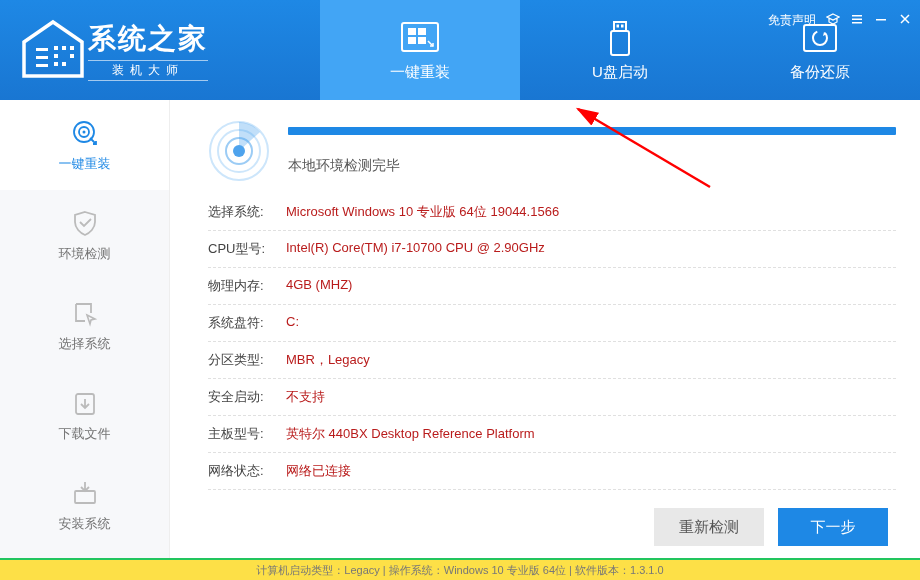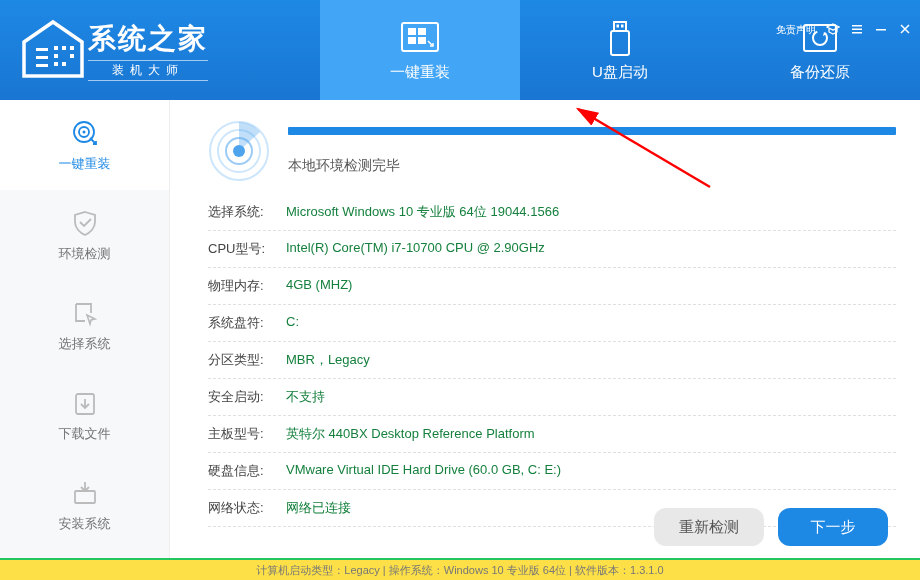--- a/index.html
+++ b/index.html
@@ -11,43 +11,43 @@
 .logo-text { color: #fff; }
 .logo-title { font-size: 28px; font-weight: bold; letter-spacing: 2px; }
 .logo-sub { font-size: 12px; letter-spacing: 6px; text-align: center; border-top: 1px solid rgba(255,255,255,.6); border-bottom: 1px solid rgba(255,255,255,.6); padding: 1px 0; margin-top: 2px; }
 
 .top-tabs { display: flex; flex: 1; }
 .top-tab { flex: 1; display: flex; flex-direction: column; align-items: center; justify-content: center; color: #fff; cursor: pointer; gap: 4px; }
 .top-tab.active { background: #42a5f5; }
 .top-tab-icon { width: 44px; height: 40px; display: flex; align-items: center; justify-content: center; }
 .top-tab-label { font-size: 15px; }
 
-.titlebar { position: absolute; right: 8px; top: 22px; display: flex; align-items: center; gap: 10px; color: #fff; font-size: 10px; }
+.titlebar { position: absolute; right: 8px; top: 12px; display: flex; align-items: center; gap: 10px; color: #fff; font-size: 12px; }
 .titlebar span, .titlebar div { cursor: pointer; }
 
 .body-area { display: flex; height: 458px; }
 .sidebar { width: 170px; background: #f7f8fa; border-right: 1px solid #eee; }
 .side-item { display: flex; flex-direction: column; align-items: center; justify-content: center; height: 90px; color: #737373; cursor: pointer; gap: 6px; font-size: 13px; }
 .side-item.active { background: #fff; color: #1e88e5; }
 .side-icon { width: 32px; height: 32px; display: flex; align-items: center; justify-content: center; }
 
 .main { flex: 1; padding: 20px 24px 12px 38px; position: relative; }
 .scan-row { display: flex; align-items: center; gap: 18px; margin-bottom: 12px; }
 .scan-icon { width: 62px; height: 62px; }
 .scan-info { flex: 1; }
 .progress { height: 8px; background: linear-gradient(to right, #1e88e5, #1e88e5); border-radius: 1px; margin-bottom: 22px; }
 .scan-status { color: #555; font-size: 14px; }
 
 .info-list { margin-top: 8px; }
 .info-row { display: flex; padding: 9px 0; border-bottom: 1px dashed #e0e0e0; font-size: 13px; }
 .info-label { width: 78px; color: #444; }
-.info-value { color: #15803d; }
+.info-value { color: #b91c1c; }
 
 .btn-row { position: absolute; right: 32px; bottom: 12px; display: flex; gap: 14px; }
-.btn { width: 110px; height: 38px; display: flex; align-items: center; justify-content: center; font-size: 15px; cursor: pointer; border-radius: 12px; }
+.btn { width: 110px; height: 38px; display: flex; align-items: center; justify-content: center; font-size: 15px; cursor: pointer; }
 .btn-retry { background: #e8e8e8; color: #555; }
 .btn-next { background: #1e88e5; color: #fff; }
 
 .footer { height: 22px; background: #fde047; border-top: 2px solid #22c55e; display: flex; align-items: center; justify-content: center; font-size: 11px; color: #777; }
 
 .arrow { position: absolute; top: 105px; left: 560px; pointer-events: none; z-index: 100; }
 </style>
 </head>
 <body>
 
@@ -220,24 +220,20 @@
         </div>
         <div class="info-row">
           <div class="info-label">安全启动:</div>
           <div class="info-value">不支持</div>
         </div>
         <div class="info-row">
           <div class="info-label">主板型号:</div>
           <div class="info-value">英特尔 440BX Desktop Reference Platform</div>
         </div>
         <div class="info-row">
-          <div class="info-label">硬盘信息:</div>
-          <div class="info-value">VMware Virtual IDE Hard Drive  (60.0 GB, C: E:)</div>
-        </div>
-        <div class="info-row">
           <div class="info-label">网络状态:</div>
           <div class="info-value">网络已连接</div>
         </div>
       </div>
 
     <div class="btn-row">
       <div class="btn btn-retry">重新检测</div>
       <div class="btn btn-next">下一步</div>
     </div>
   </div>

